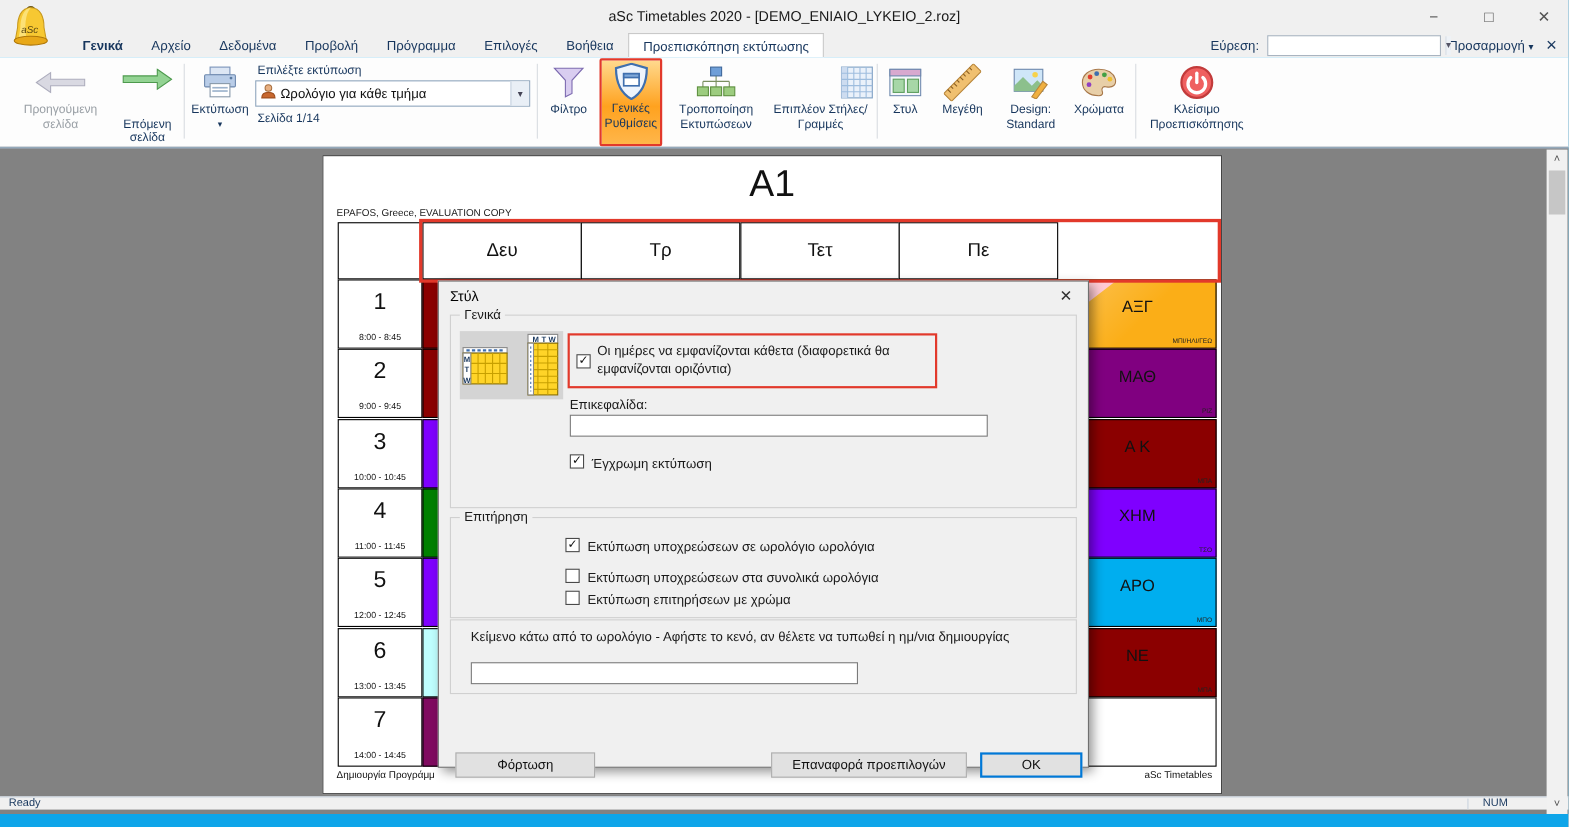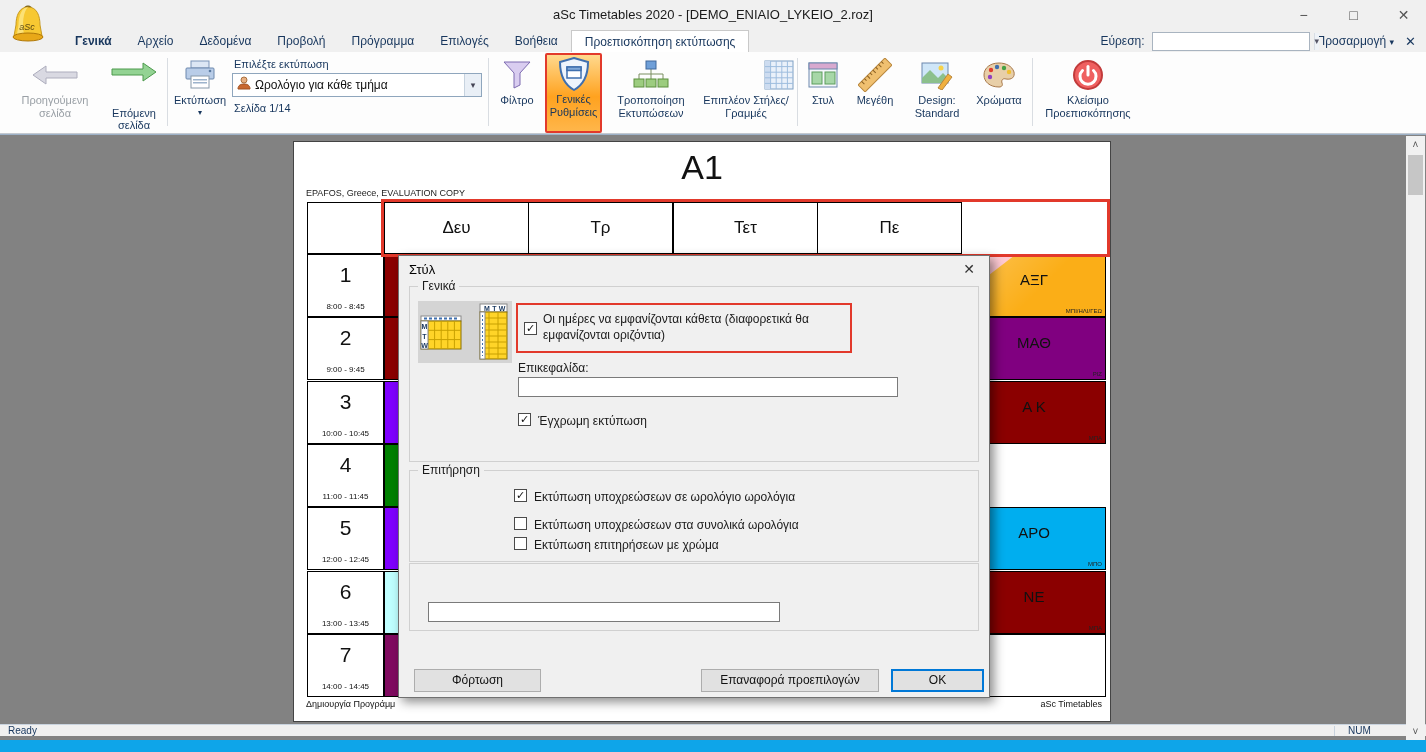--- a/index.html
+++ b/index.html
@@ -66,21 +66,21 @@
   
   .dialog { position:absolute; left:398px; top:255px; width:592px; height:443px; background:#f0f0f0; border:1px solid #707070; box-shadow:4px 4px 10px rgba(0,0,0,.45); z-index:10; }
   .dlg-title { position:absolute; left:10px; top:6px; font-size:13px; color:#000; }
   .dlg-x { position:absolute; right:14px; top:5px; font-size:14px; color:#333; cursor:default; }
   .grp { position:absolute; border:1px solid #d0d0d0; }
   .grp-lbl { position:absolute; left:8px; top:-8px; background:#f0f0f0; padding:0 4px; font-size:12px; color:#1a1a1a; }
   .cb { position:absolute; width:13px; height:13px; background:#fff; border:1px solid #4a4a4a; font-size:11px; font-weight:bold; color:#111; text-align:center; line-height:11px; }
   .cb-lbl { position:absolute; font-size:12px; color:#1a1a1a; }
   .redbox { position:absolute; left:106px; top:16px; width:336px; height:50px; border:2px solid #e2392b; }
   .tinput { position:absolute; height:20px; background:#fff; border:1px solid #7a7a7a; font-size:12px; padding:0 3px; outline:none; }
-  .dbtn { position:absolute; top:413px; height:23px; background:#e1e1e1; border:1px solid #adadad; font-size:12px; color:#111; text-align:center; line-height:21px; cursor:default; }
+  .dbtn { position:absolute; top:428px; height:23px; background:#e1e1e1; border:1px solid #adadad; font-size:12px; color:#111; text-align:center; line-height:21px; cursor:default; }
   .dbtn.ok { border:2px solid #0078d7; line-height:19px; }
   .ori-img { position:absolute; left:8px; top:14px; width:94px; height:62px; background:#d4d4d4; }
 
   
   .vscroll { position:absolute; left:1406px; top:136px; width:19px; height:604px; background:#f1f1f1; z-index:6; }
   .sc-btn { position:absolute; left:0; width:19px; height:17px; text-align:center; font-size:10px; color:#505050; line-height:17px; }
   .sc-thumb { position:absolute; left:2px; top:19px; width:15px; height:40px; background:#c6c6c6; }
 
   
   .statusbar { position:absolute; left:0; top:724px; width:1426px; height:12px; background:#f0f0f0; border-top:1px solid #c9d3de; }
@@ -356,20 +356,24 @@
         <div class="flabel">ΑΞΓ</div>
         <div class="fteach">ΜΠΙ/ΗΛΙ/ΓΕΩ</div>
       </div>
       <div class="tcell fri" style="top: 175px; background: rgb(128, 0, 128);">
         <div class="flabel">ΜΑΘ</div>
           <div class="fteach">ΡΙΖ</div>
       </div>
       <div class="tcell fri" style="top: 239px; background: rgb(139, 0, 0);">
         <div class="flabel">Α Κ</div>
           <div class="fteach">ΜΠΑ</div>
+      </div>
+      <div class="tcell fri" style="top: 302px; background: rgb(127, 0, 255);">
+        <div class="flabel">ΧΗΜ</div>
+          <div class="fteach">ΤΣΟ</div>
       </div>
       <div class="tcell fri" style="top: 365px; background: rgb(0, 174, 239);">
         <div class="flabel">ΑΡΟ</div>
           <div class="fteach">ΜΠΟ</div>
       </div>
       <div class="tcell fri" style="top: 429px; background: rgb(139, 0, 0);">
         <div class="flabel">ΝΕ</div>
           <div class="fteach">ΜΠΑ</div>
       </div>
       <div class="tcell fri" style="top: 492px; background: rgb(255, 255, 255);">
@@ -429,20 +433,21 @@
       <div class="grp-lbl">Επιτήρηση</div>
       <div class="cb" style="left:104px; top:18px;">✓</div>
       <div class="cb-lbl" style="left:124px; top:19px;">Εκτύπωση υποχρεώσεων σε ωρολόγιο ωρολόγια</div>
       <div class="cb" style="left:104px; top:46px;"></div>
       <div class="cb-lbl" style="left:124px; top:47px;">Εκτύπωση υποχρεώσεων στα συνολικά ωρολόγια</div>
       <div class="cb" style="left:104px; top:66px;"></div>
       <div class="cb-lbl" style="left:124px; top:67px;">Εκτύπωση επιτηρήσεων με χρώμα</div>
     </div>
 
     <div class="grp" style="left:10px; top:307px; width:570px; height:68px;">
+      <div class="cb-lbl" style="left:18px; top:8px; width:540px;">Κείμενο κάτω από το ωρολόγιο - Αφήστε το κενό, αν θέλετε να τυπωθεί η ημ/νια δημιουργίας</div>
       <input class="tinput" style="left: 18px; top: 38px; width: 352px;" value="">
     </div>
 
     <div class="dbtn" style="left:15px; width:127px;">Φόρτωση</div>
     <div class="dbtn" style="left:302px; width:178px;">Επαναφορά προεπιλογών</div>
     <div class="dbtn ok" style="left:492px; width:93px;">OK</div>
   </div>
 
   <div class="vscroll">
     <div class="sc-btn" style="top:0;">˄</div>

